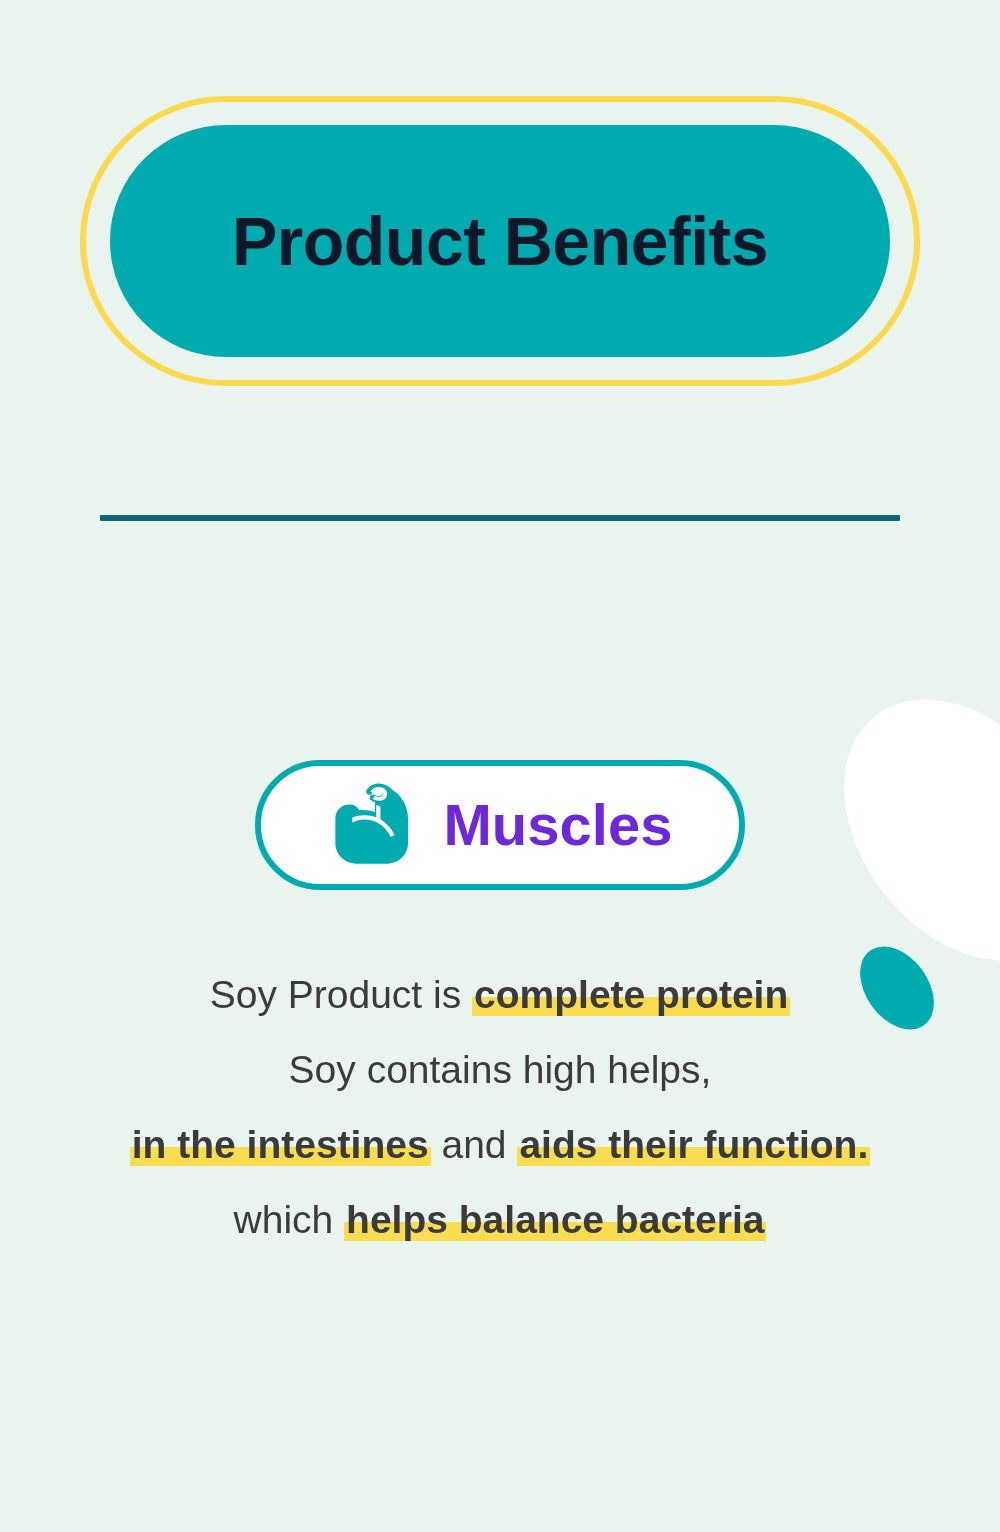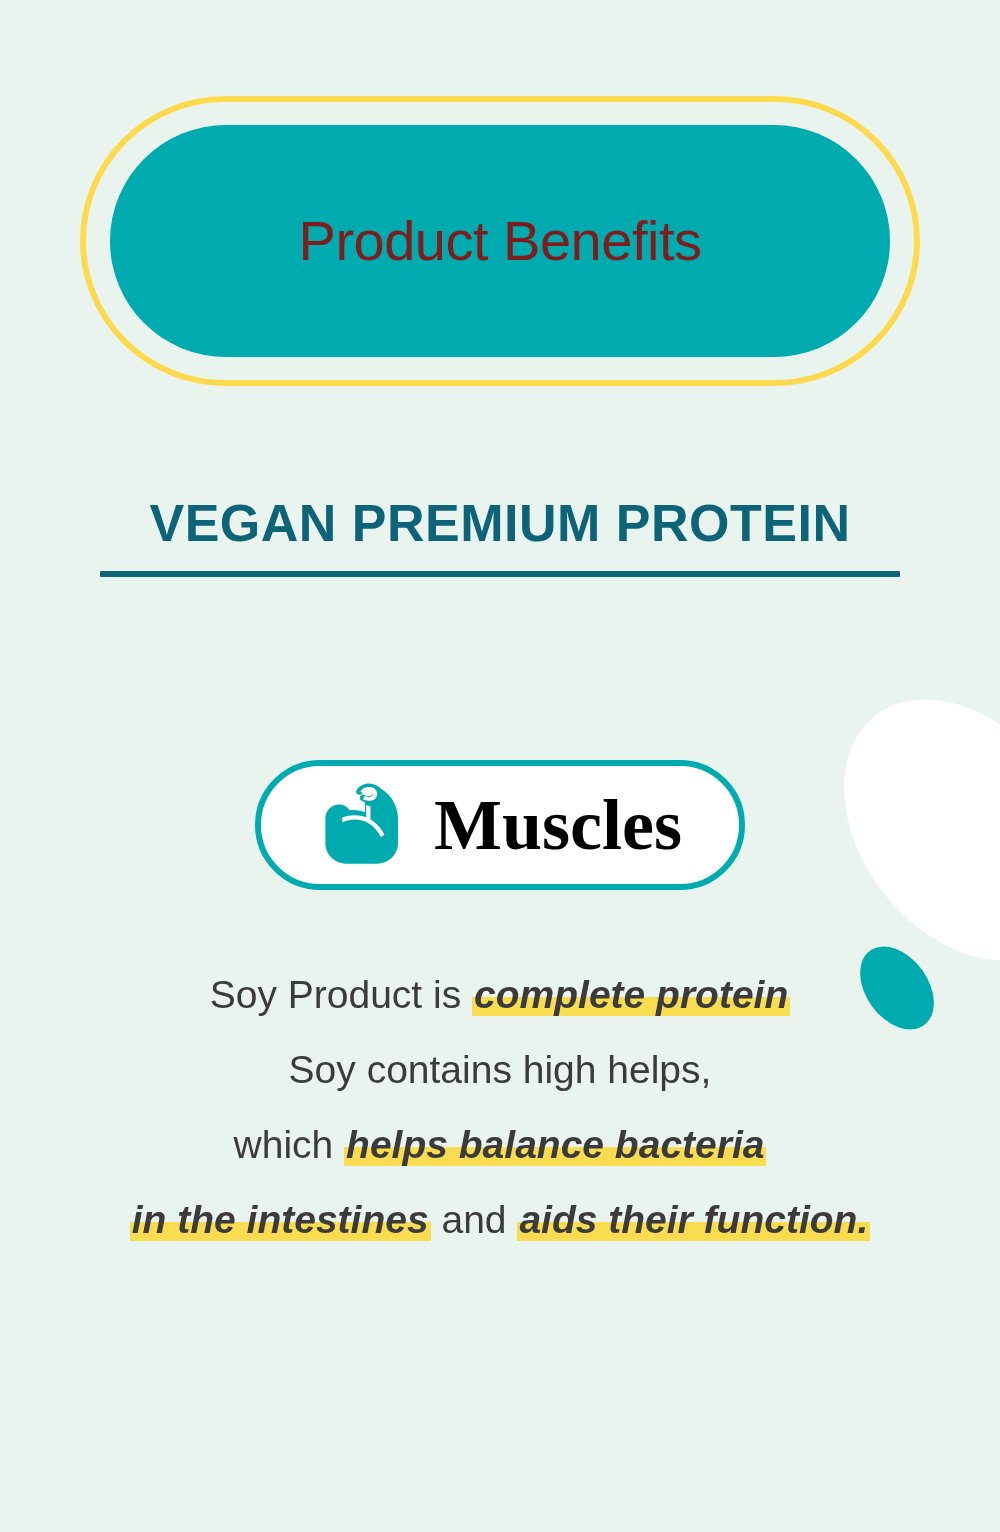--- a/index.html
+++ b/index.html
@@ -50,23 +50,23 @@
   }
   .header-pill {
     width:780px; height:232px;
     background:#00ABB0;
     border-radius:116px;
     display:flex;
     align-items:center;
     justify-content:center;
   }
   .header-title {
-    color:#7f1d1d;
-    font-size:56px;
-    font-weight:normal;
+    color:#0f172a;
+    font-size:68px;
+    font-weight:bold;
     letter-spacing:-0.5px;
     line-height:1;
     white-space:nowrap;
   }
 
   
   .headline-block {
     position:absolute;
     left:0; top:495px;
     width:1000px;
@@ -106,26 +106,25 @@
     border:6px solid #00ABB0;
     border-radius:65px;
     display:flex;
     align-items:center;
     justify-content:center;
     gap:24px;
     z-index:2;
   }
   .badge-icon { width:92px; height:92px; display:block; flex:0 0 auto; }
   .badge-label {
-    color:#000000;
-    font-size:72px;
+    color:#6d28d9;
+    font-size:58px;
     font-weight:bold;
     line-height:1;
     white-space:nowrap;
-    font-family:Liberation Serif, serif;
   }
 
   
   .body-copy {
     position:absolute;
     left:0; top:975px;
     width:1000px;
     text-align:center;
     z-index:2;
   }
@@ -137,21 +136,20 @@
     white-space:nowrap;
   }
   .copy-line:last-child { margin-bottom:0; }
 
   .hl {
     font-weight:bold;
     position:relative;
     display:inline-block;
     z-index:1;
     padding:0 2px;
-    font-style:italic;
   }
   .hl::before {
     content:"";
     position:absolute;
     left:0; right:0;
     bottom:-2px;
     height:19px;
     background:#F9DC50;
     z-index:-1;
   }
@@ -162,34 +160,33 @@
 <div class="blob-white"></div>
 <div class="blob-teal"></div>
 
 <div class="header-wrap">
   <div class="header-pill">
     <span class="header-title">Product Benefits</span>
   </div>
 </div>
 
 <div class="headline-block">
-  <div class="headline-main">VEGAN PREMIUM PROTEIN</div>
   <div class="headline-rule"></div>
 </div>
 
 <div class="badge">
   <span class="badge-icon-wrap">
     <svg class="badge-icon" viewBox="0 0 100 100" xmlns="http://www.w3.org/2000/svg" aria-hidden="true">
       <path fill="#00ABB0" d="M55.5 4.8c-5.6 0-10.3 2.6-13.3 6.6-1.2 1.6-.9 3.9.7 5.1 1.6 1.2 3.9.9 5.1-.7 1.7-2.3 4.3-3.7 7.5-3.7 2.3 0 3.9 1.3 3.9 3.2 0 1.9-1.5 3.3-3.8 3.3-2.2 0-3.6-.6-4.6-1.3-1.7-1.1-3.9-.6-5 1.1-1.1 1.7-.6 3.9 1.1 5 1.1.7 2.4 1.3 3.9 1.7v10.8c-4.6-1.5-8.4-2.3-13.1-2.3-1.3 0-2.6.1-3.9.2-2.2-3.6-6.1-6-10.6-6C14.7 27.8 8 34.5 8 42.8v26.9C8 82 18 92 30.3 92h34.4C77 92 87 82 87 69.7V43.4c0-8.8-2.9-16.9-7.8-23.4-2.5-3.3-5.6-6.2-9.1-8.4-4.3-4.2-9.3-6.8-14.6-6.8z"></path>
       <path fill="#FFFFFF" d="M55.6 13c2.3 0 3.9 1.3 3.9 3.2 0 1.9-1.5 3.3-3.8 3.3-2.2 0-3.6-.6-4.6-1.3l-2.4 3.6c1.6 1 3.8 1.9 7 1.9 4.9 0 8.6-3.3 8.6-7.5 0-4.3-3.6-7.4-8.7-7.4-4 0-7.4 1.7-9.6 4.6l3.4 2.6c1.4-1.9 3.6-3 6.2-3z"></path>
       <path fill="#FFFFFF" d="M52.4 28.2v14.5c0 1.3 1 2.3 2.3 2.3s2.3-1 2.3-2.3V29.9c-1.5-.6-3.1-1.2-4.6-1.7z"></path>
       <path fill="#FFFFFF" d="M67 52.5c-6.9-8.5-16.3-13.2-27-13.2-4.8 0-9.4.9-13.6 2.6v5.3c4.1-2 8.7-3.1 13.6-3.1 9.2 0 17.3 4 23.3 11.3 1.9 2.3 3.5 4.9 4.8 7.6l4.2-2c-1.4-3-3.2-5.9-5.3-8.5z"></path>
     </svg>
   </span>
   <span class="badge-label">Muscles</span>
 </div>
 
 <div class="body-copy">
   <div class="copy-line"><span>Soy Product is </span><span class="hl">complete protein</span></div>
   <div class="copy-line"><span>Soy contains high helps,</span></div>
+  <div class="copy-line"><span class="hl">in the intestines</span><span> and </span><span class="hl">aids their function.</span></div>
   <div class="copy-line"><span>which </span><span class="hl">helps balance bacteria</span></div>
-  <div class="copy-line"><span class="hl">in the intestines</span><span> and </span><span class="hl">aids their function.</span></div>
 </div>
 
 </body></html>

